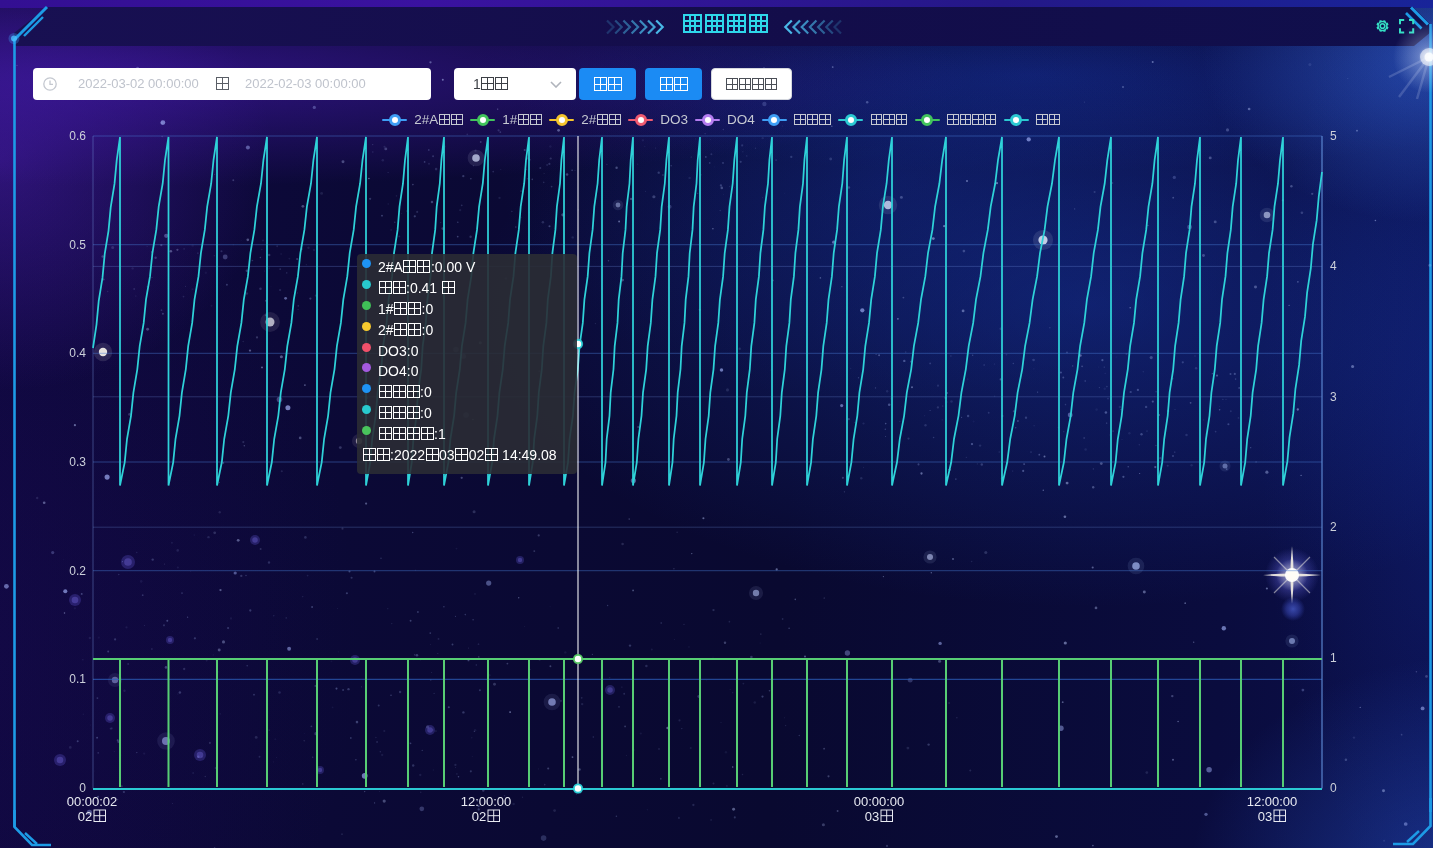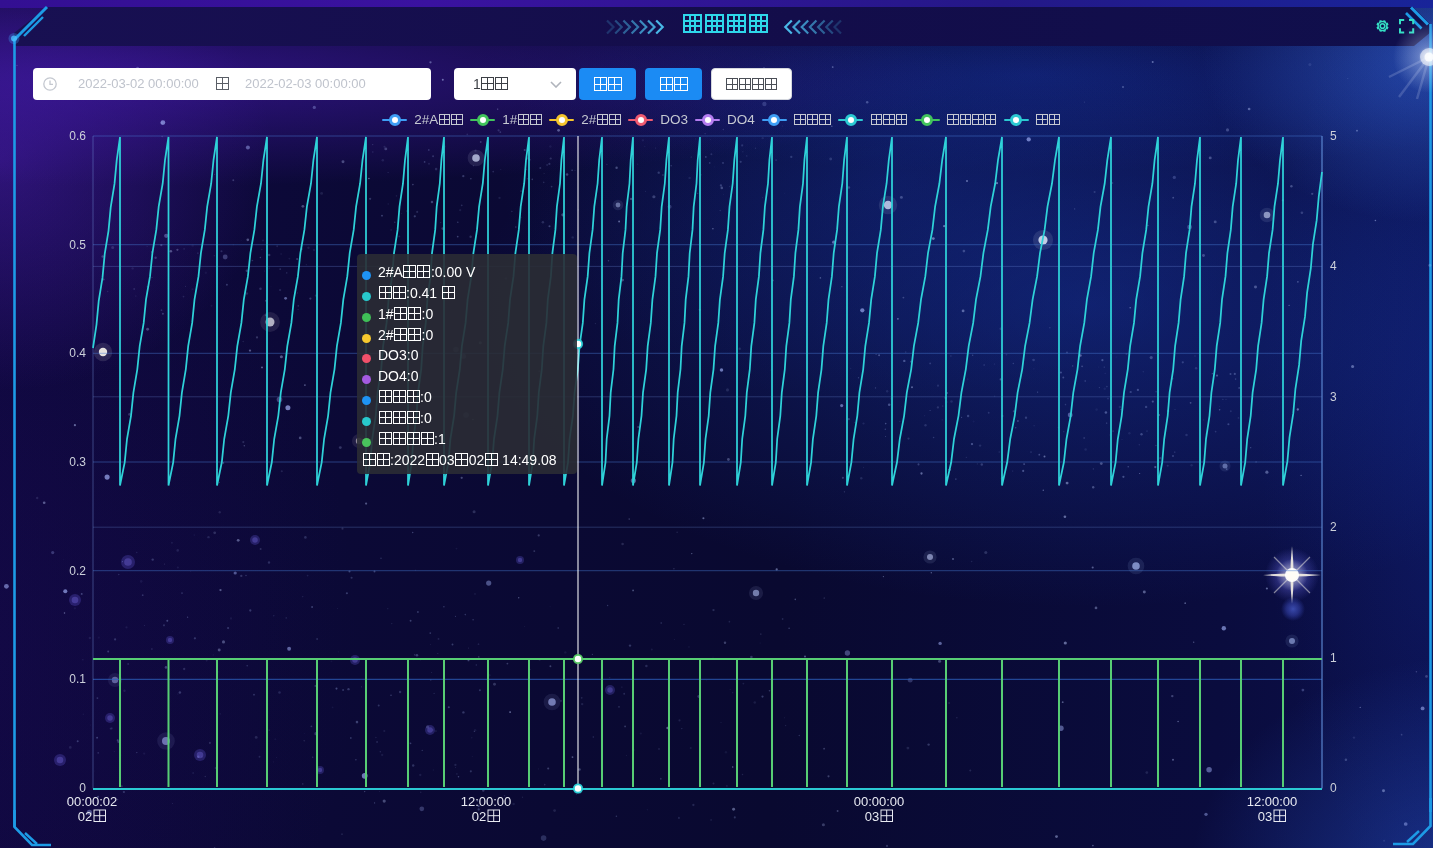--- a/index.html
+++ b/index.html
@@ -51,21 +51,21 @@
 #legend{position:absolute;left:0;top:112px;width:1443px;display:flex;justify-content:center;align-items:center;color:#c6c9d2;font-size:13.5px;}
 .li{display:flex;align-items:center;margin:0 3.5px;}
 .li .c{width:11.5px;height:11.5px;}
 .lm{width:25px;height:12px;position:relative;margin-right:7px;}
 .lm i{position:absolute;left:0;top:5px;width:25px;height:2px;border-radius:1px;}
 .lm b{position:absolute;left:6.5px;top:0;width:12px;height:12px;border-radius:50%;background:#fff;box-sizing:border-box;border:3px solid #000;}
 .li span{white-space:nowrap;}
 
 #tip{position:absolute;left:357px;top:254px;width:220px;height:220px;background:rgba(42,44,52,.9);
  border-radius:4px;color:#fff;font-size:14px;padding:5px 0 0 5px;box-sizing:border-box;}
-#tip .row{height:20.9px;display:flex;align-items:flex-end;white-space:nowrap;}
+#tip .row{height:20.9px;display:flex;align-items:flex-start;white-space:nowrap;}
 #tip .d{width:9px;height:9px;border-radius:50%;margin-right:7px;flex:0 0 9px;}
 #tip .c{margin:0 .5px;}
 </style></head><body>
 <div id="topstrip"></div>
 <div id="hdr"></div>
 <div id="title">
  <span class="c"></span><span class="c"></span><span class="c"></span><span class="c"></span>
 </div>
 <svg id="deco" style="position:absolute;left:0;top:0" width="1433" height="848">
     <defs>

